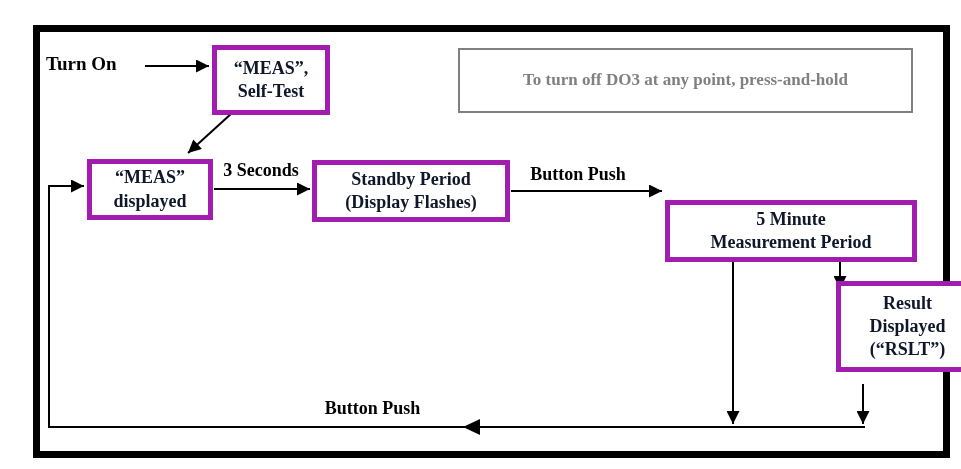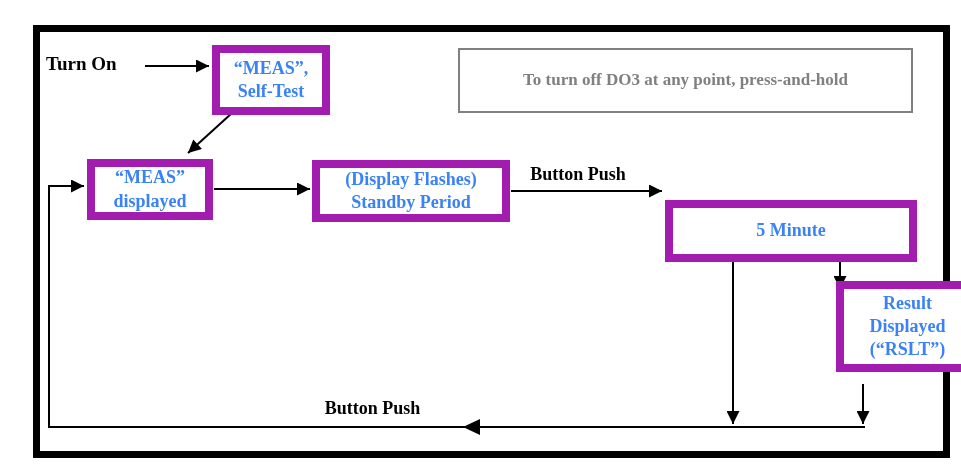--- a/index.html
+++ b/index.html
@@ -9,23 +9,23 @@
     font-family: "Liberation Serif", "DejaVu Serif", serif;
     position: relative; overflow: hidden;
   }
   #stage { position: absolute; left: 0; top: 0; width: 961px; height: 469px; }
   .frame {
     position: absolute; left: 33px; top: 25px; width: 917px; height: 433px;
     border: 7px solid #000000; background: transparent;
   }
   svg.wires { position: absolute; left: 0; top: 0; width: 961px; height: 469px; }
   .node {
-    position: absolute; background: #ffffff; border: 8px solid #a21caf;
+    position: absolute; background: #ffffff; border: 5px solid #a21caf;
     display: flex; flex-direction: column; align-items: center; justify-content: center;
-    font-weight: bold; font-size: 18px; line-height: 1.28; color: #3b82f6;
+    font-weight: bold; font-size: 18px; line-height: 1.28; color: #0f172a;
     text-align: center;
   }
   .box-meas-self-test { left: 212px; top: 45px;  width: 118px; height: 70px; }
   .box-meas-displayed { left: 87px;  top: 159px; width: 126px; height: 61px; }
   .box-standby        { left: 312px; top: 160px; width: 198px; height: 62px; }
   .box-measurement    { left: 665px; top: 163px; width: 252px; height: 62px; margin-top: 37px; }
   .box-result         { left: 792px; top: 281px; width: 143px; height: 91px; margin-left: 44px; }
   .note {
     position: absolute; left: 458px; top: 48px; width: 455px; height: 65px;
     border: 2px solid #808080; color: #808080; background: #ffffff;
@@ -79,30 +79,32 @@
 
   <div class="note">
     <div>To turn off DO3 at any point, press-and-hold</div>
   </div>
 
   <div class="node box-meas-displayed">
     <div>“MEAS”</div>
     <div>displayed</div>
   </div>
 
+  <div class="edge-label lbl-three-seconds">3 Seconds</div>
 
   <div class="node box-standby">
+    <div>Standby Period</div>
     <div>(Display Flashes)</div>
-    <div>Standby Period</div>
   </div>
 
   <div class="edge-label lbl-button-push-top">Button Push</div>
 
   <div class="node box-measurement">
     <div>5 Minute</div>
+    <div>Measurement Period</div>
   </div>
 
 
   <div class="node box-result">
     <div>Result</div>
     <div>Displayed</div>
     <div>(“RSLT”)</div>
   </div>
 
   <div class="edge-label lbl-button-push-bottom">Button Push</div>

